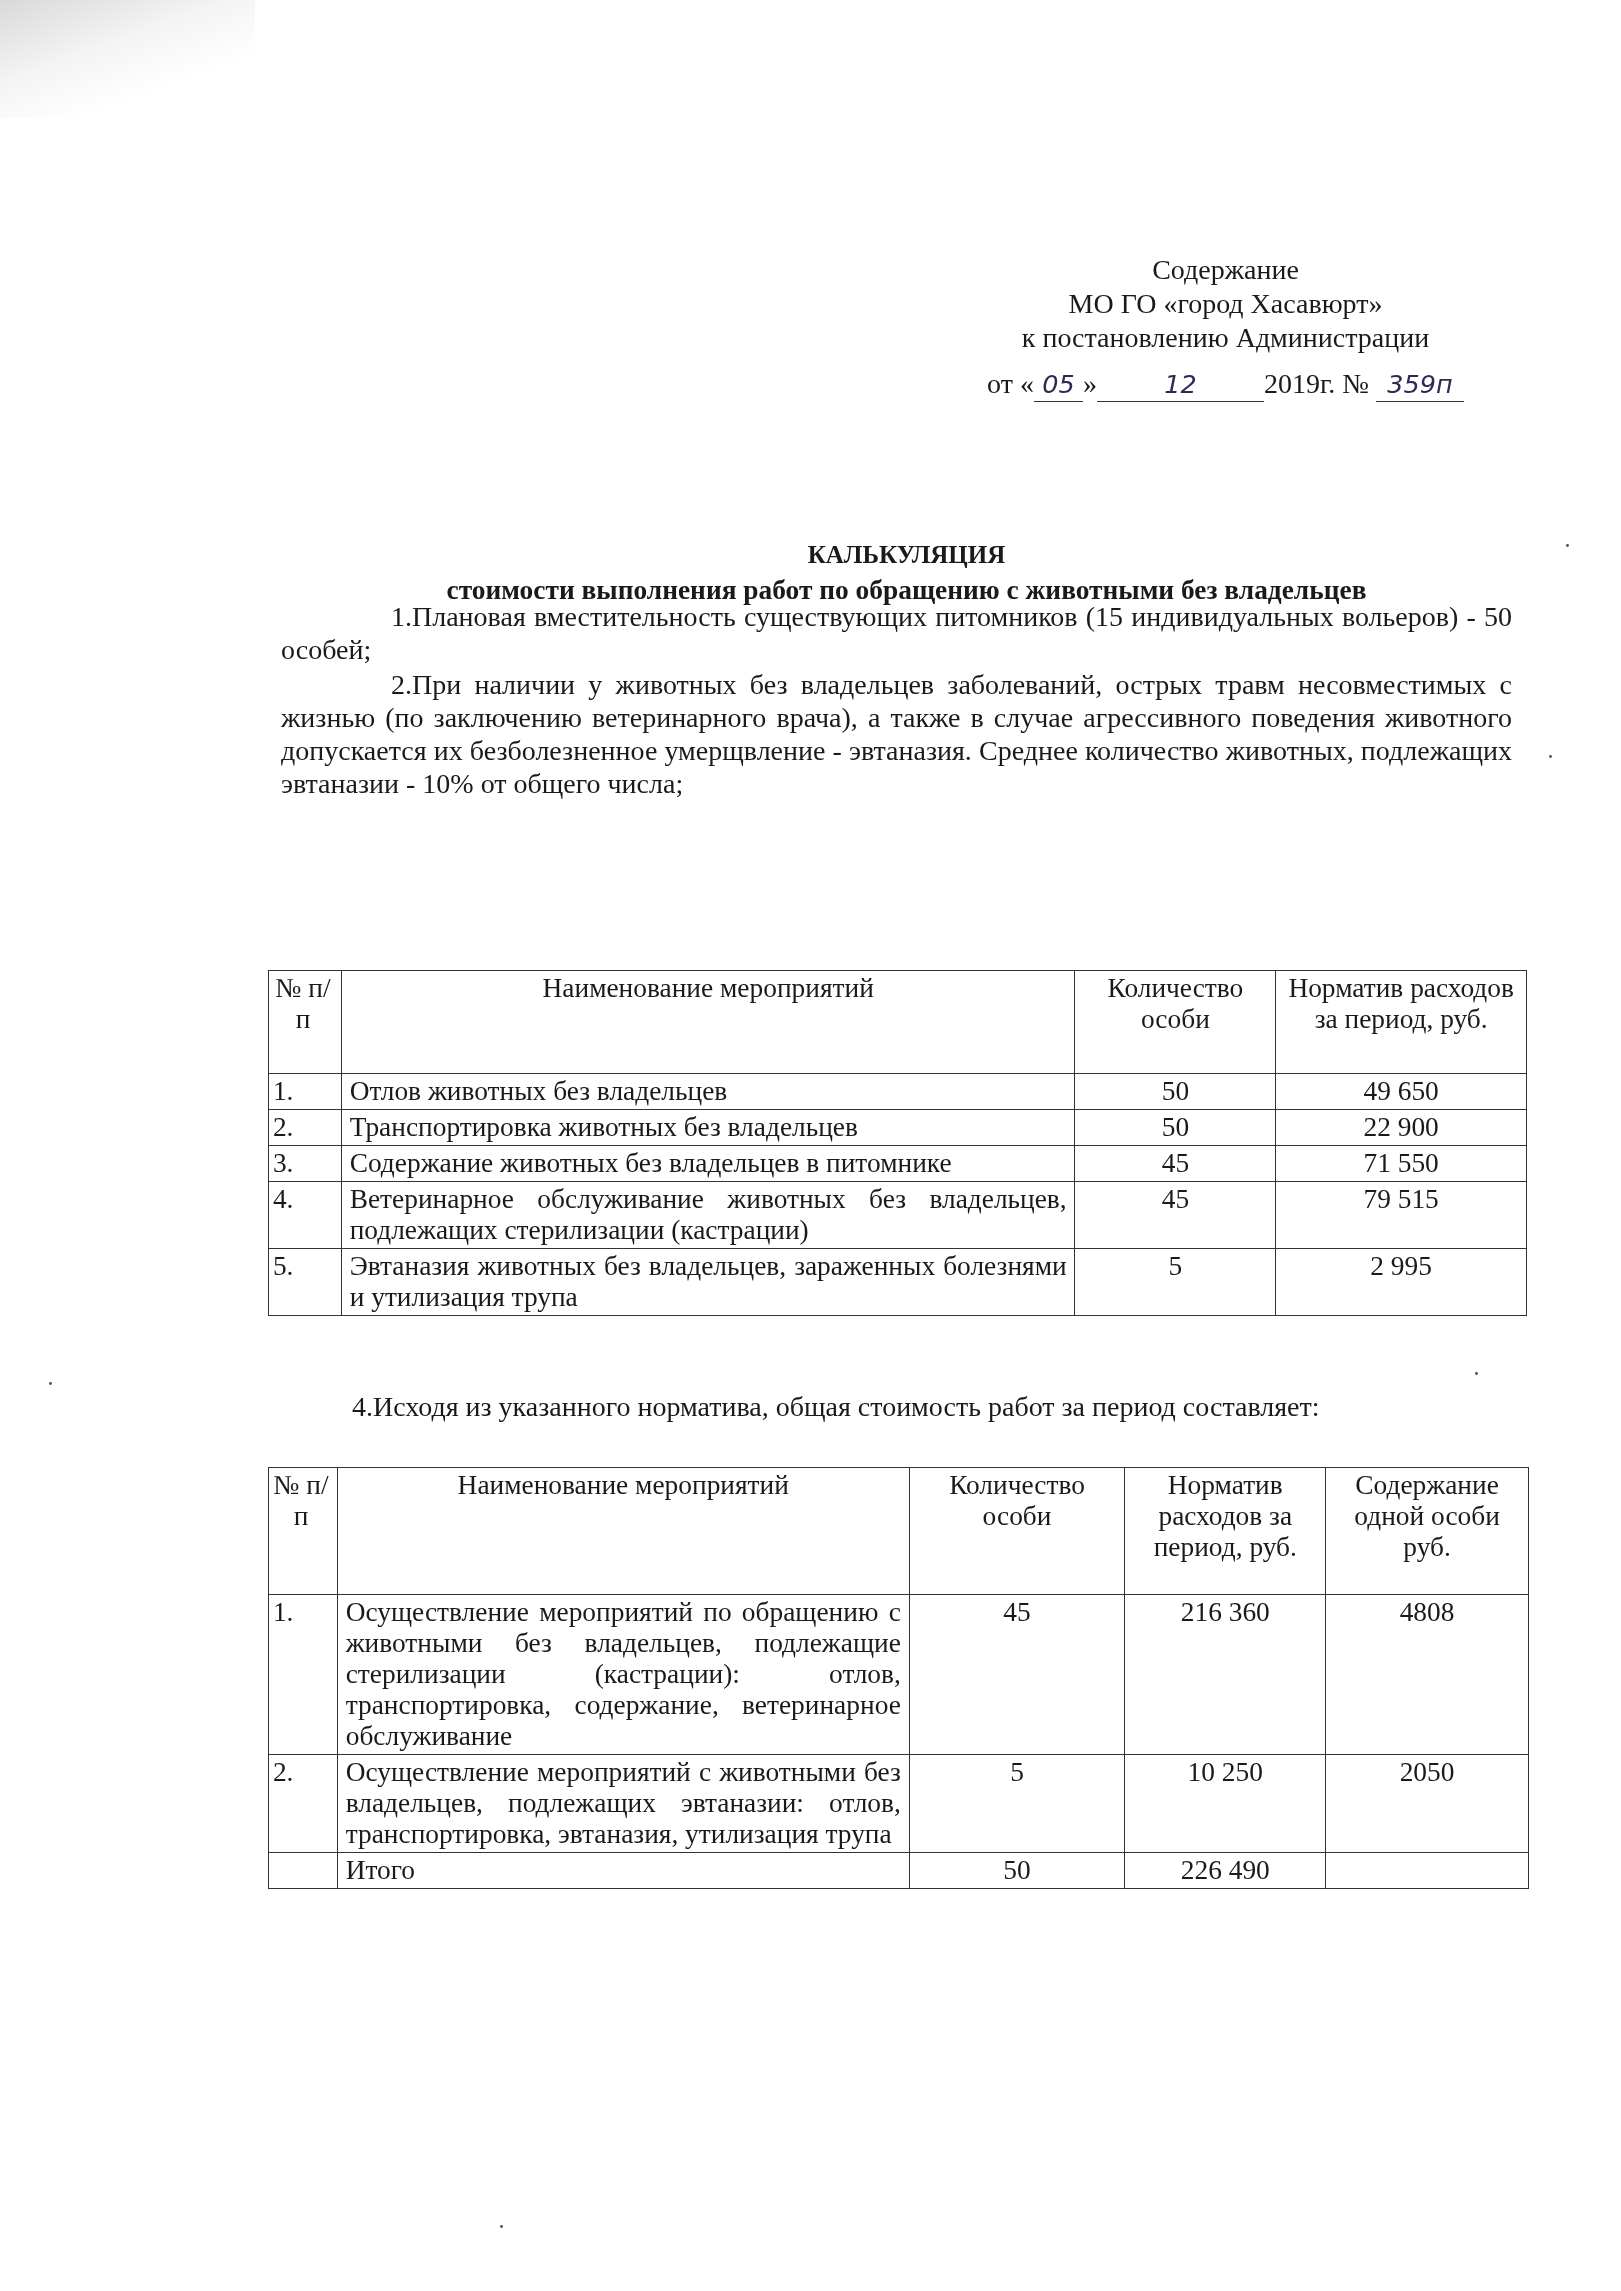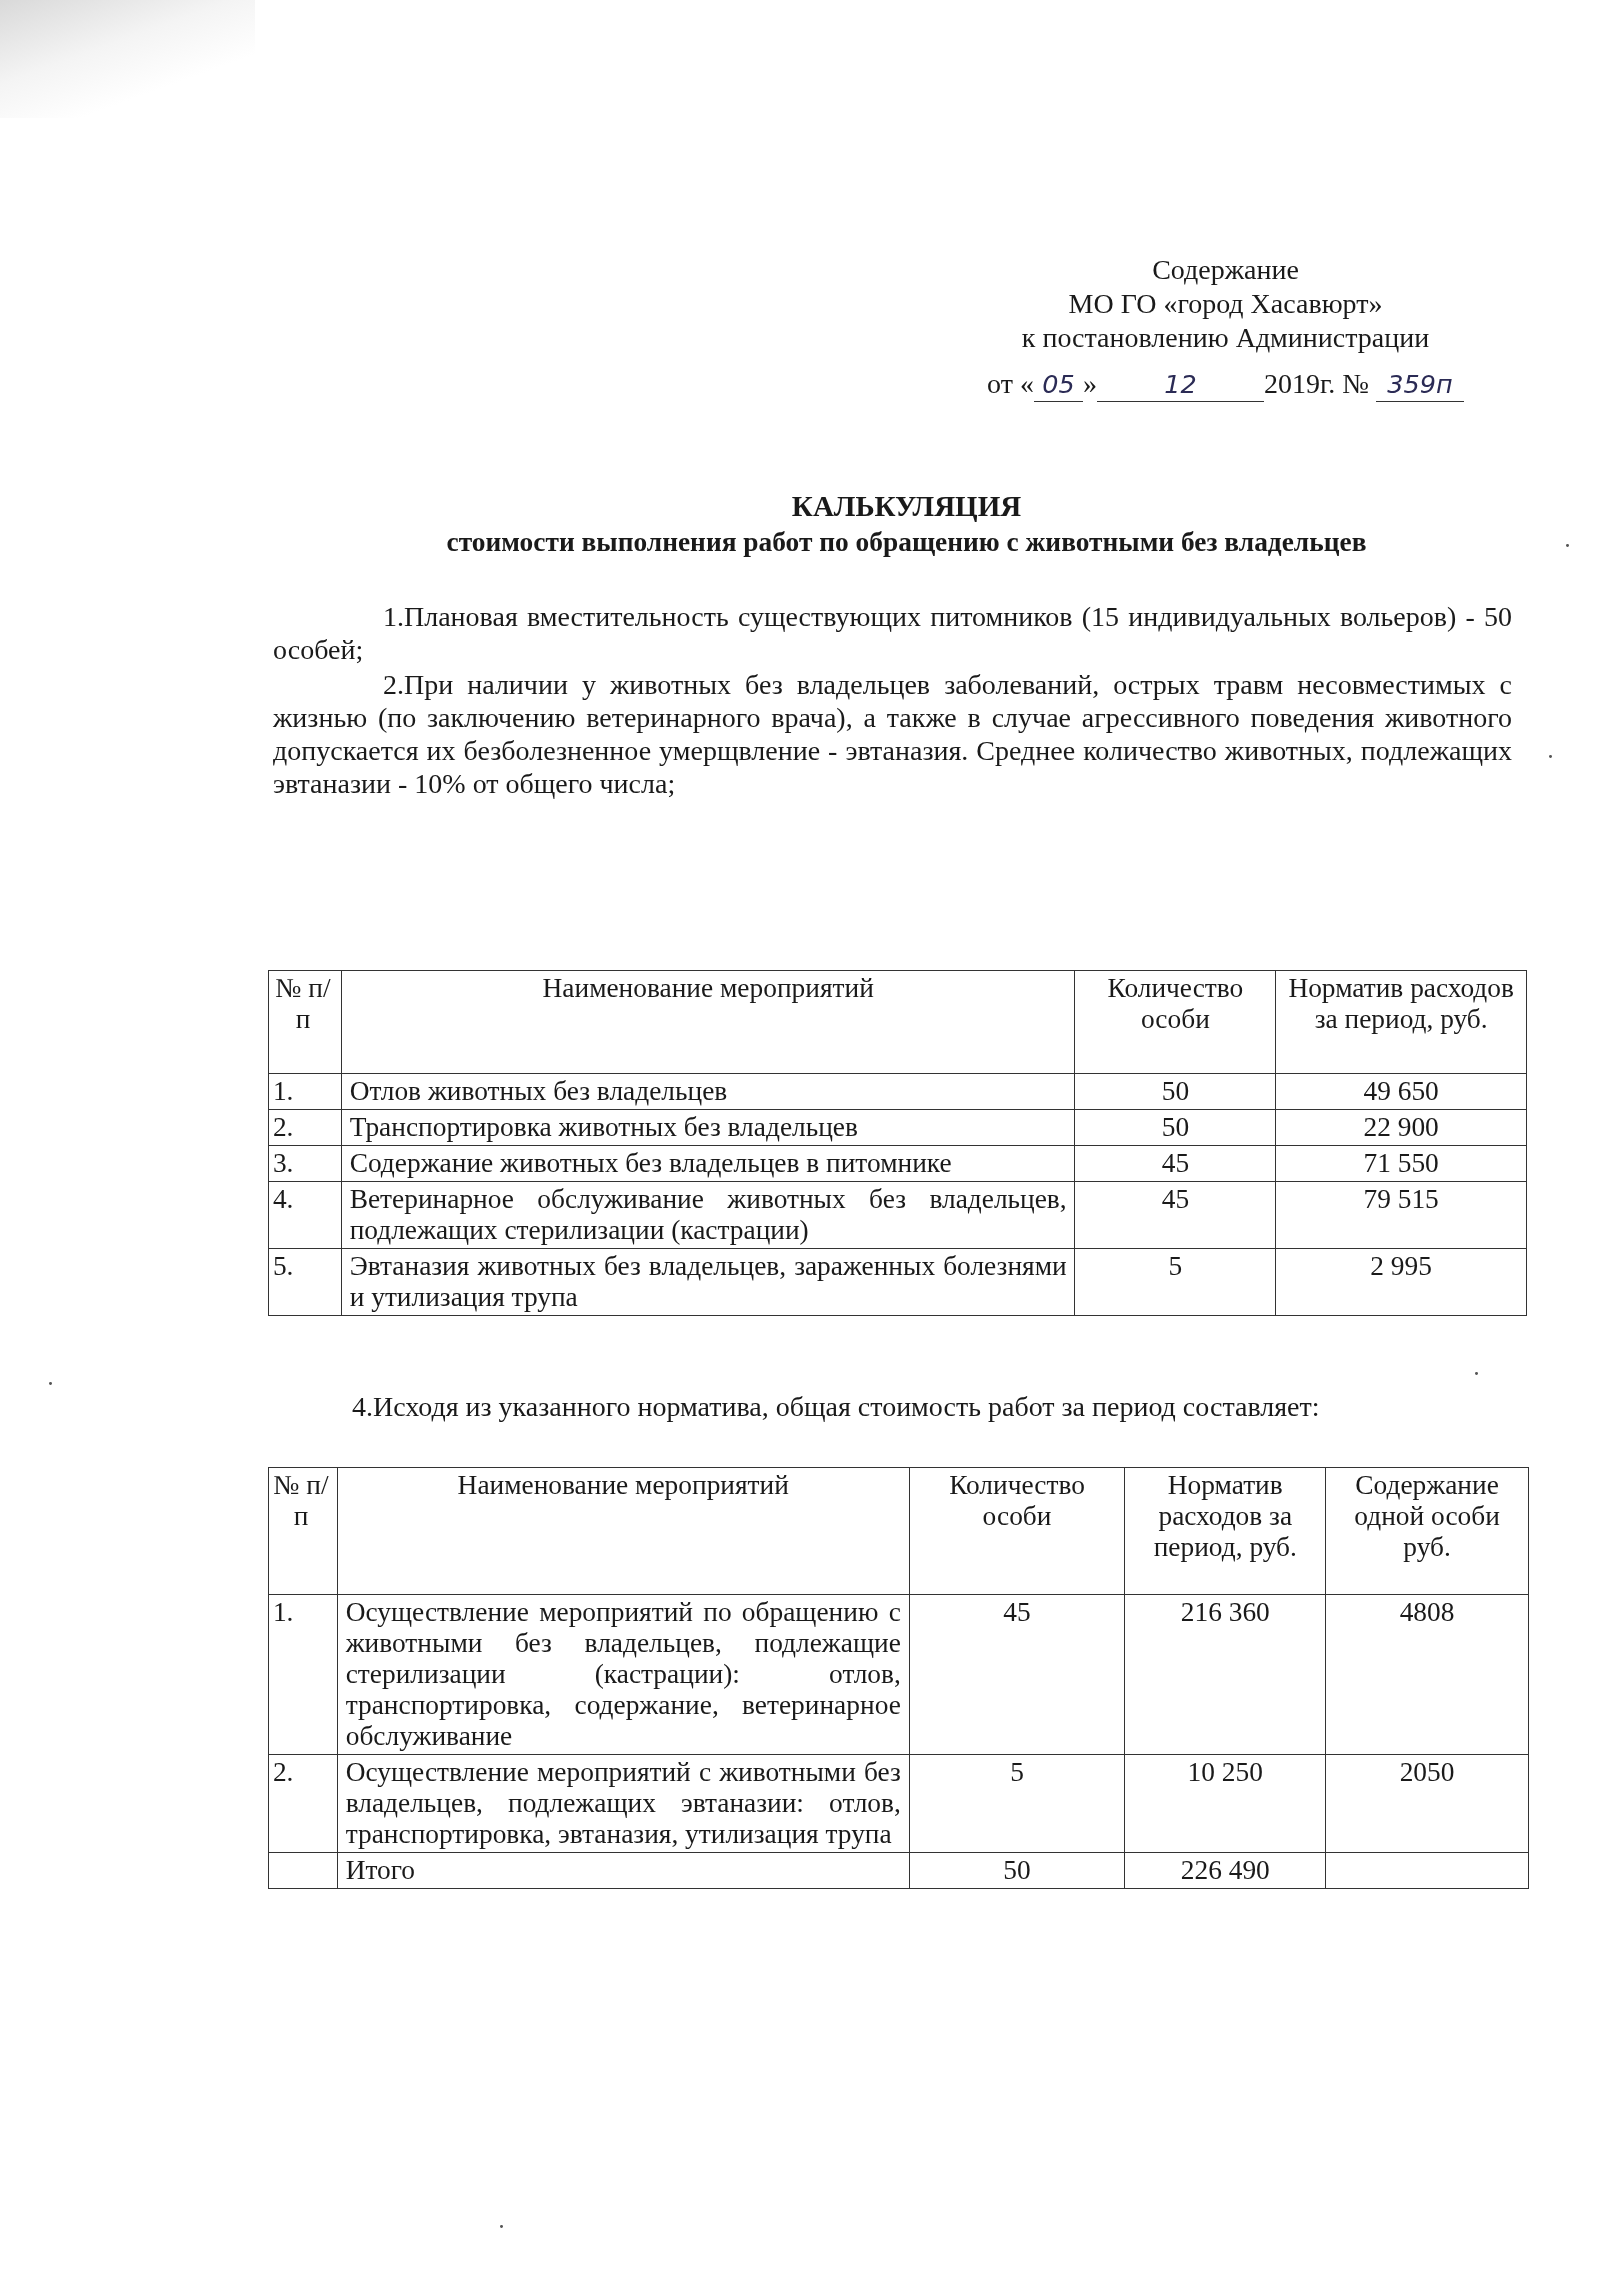--- a/index.html
+++ b/index.html
@@ -15,27 +15,27 @@
     position: absolute; left: 912px; top: 253px; width: 627px;
     text-align: center; font-size: 28px; line-height: 34px;
   }
   .approval .line { display: block; }
   .hw { font-family: "DejaVu Sans", sans-serif; font-style: italic; color: #2b2b55; font-size: 25.5px; margin-top: 12px; }
   .ul { display: inline-block; border-bottom: 1.5px solid #333; text-align: center; }
   .title {
     position: absolute; left: 245px; top: 488px; width: 1323px;
     text-align: center; font-weight: bold;
   }
-  .title .main { font-size: 29px; line-height: 37px; }
+  .title .main { font-size: 25px; line-height: 37px; margin-top: 48px; }
   .title .sub { font-size: 27.4px; line-height: 35px; text-align: center; }
   .paras {
     position: absolute; left: 265px; top: 600px; width: 1247px;
     font-size: 28px; line-height: 33px; text-align: justify;
   }
-  .paras p { margin: 0 0 2px 8px; text-indent: 110px; }
+  .paras p { margin: 0 0 2px 16px; text-indent: 110px; }
   table.t {
     border-collapse: collapse; position: absolute;
     font-size: 27.4px; line-height: 31px;
   }
   table.t td, table.t th {
     border: 1.5px solid #333; vertical-align: top; font-weight: normal; padding: 2px 7.8px;
   }
   #table1 { left: 268px; top: 970px; width: 1259px; }
   #table2 { left: 268px; top: 1467px; width: 1261px; }
   .c { text-align: center; }

